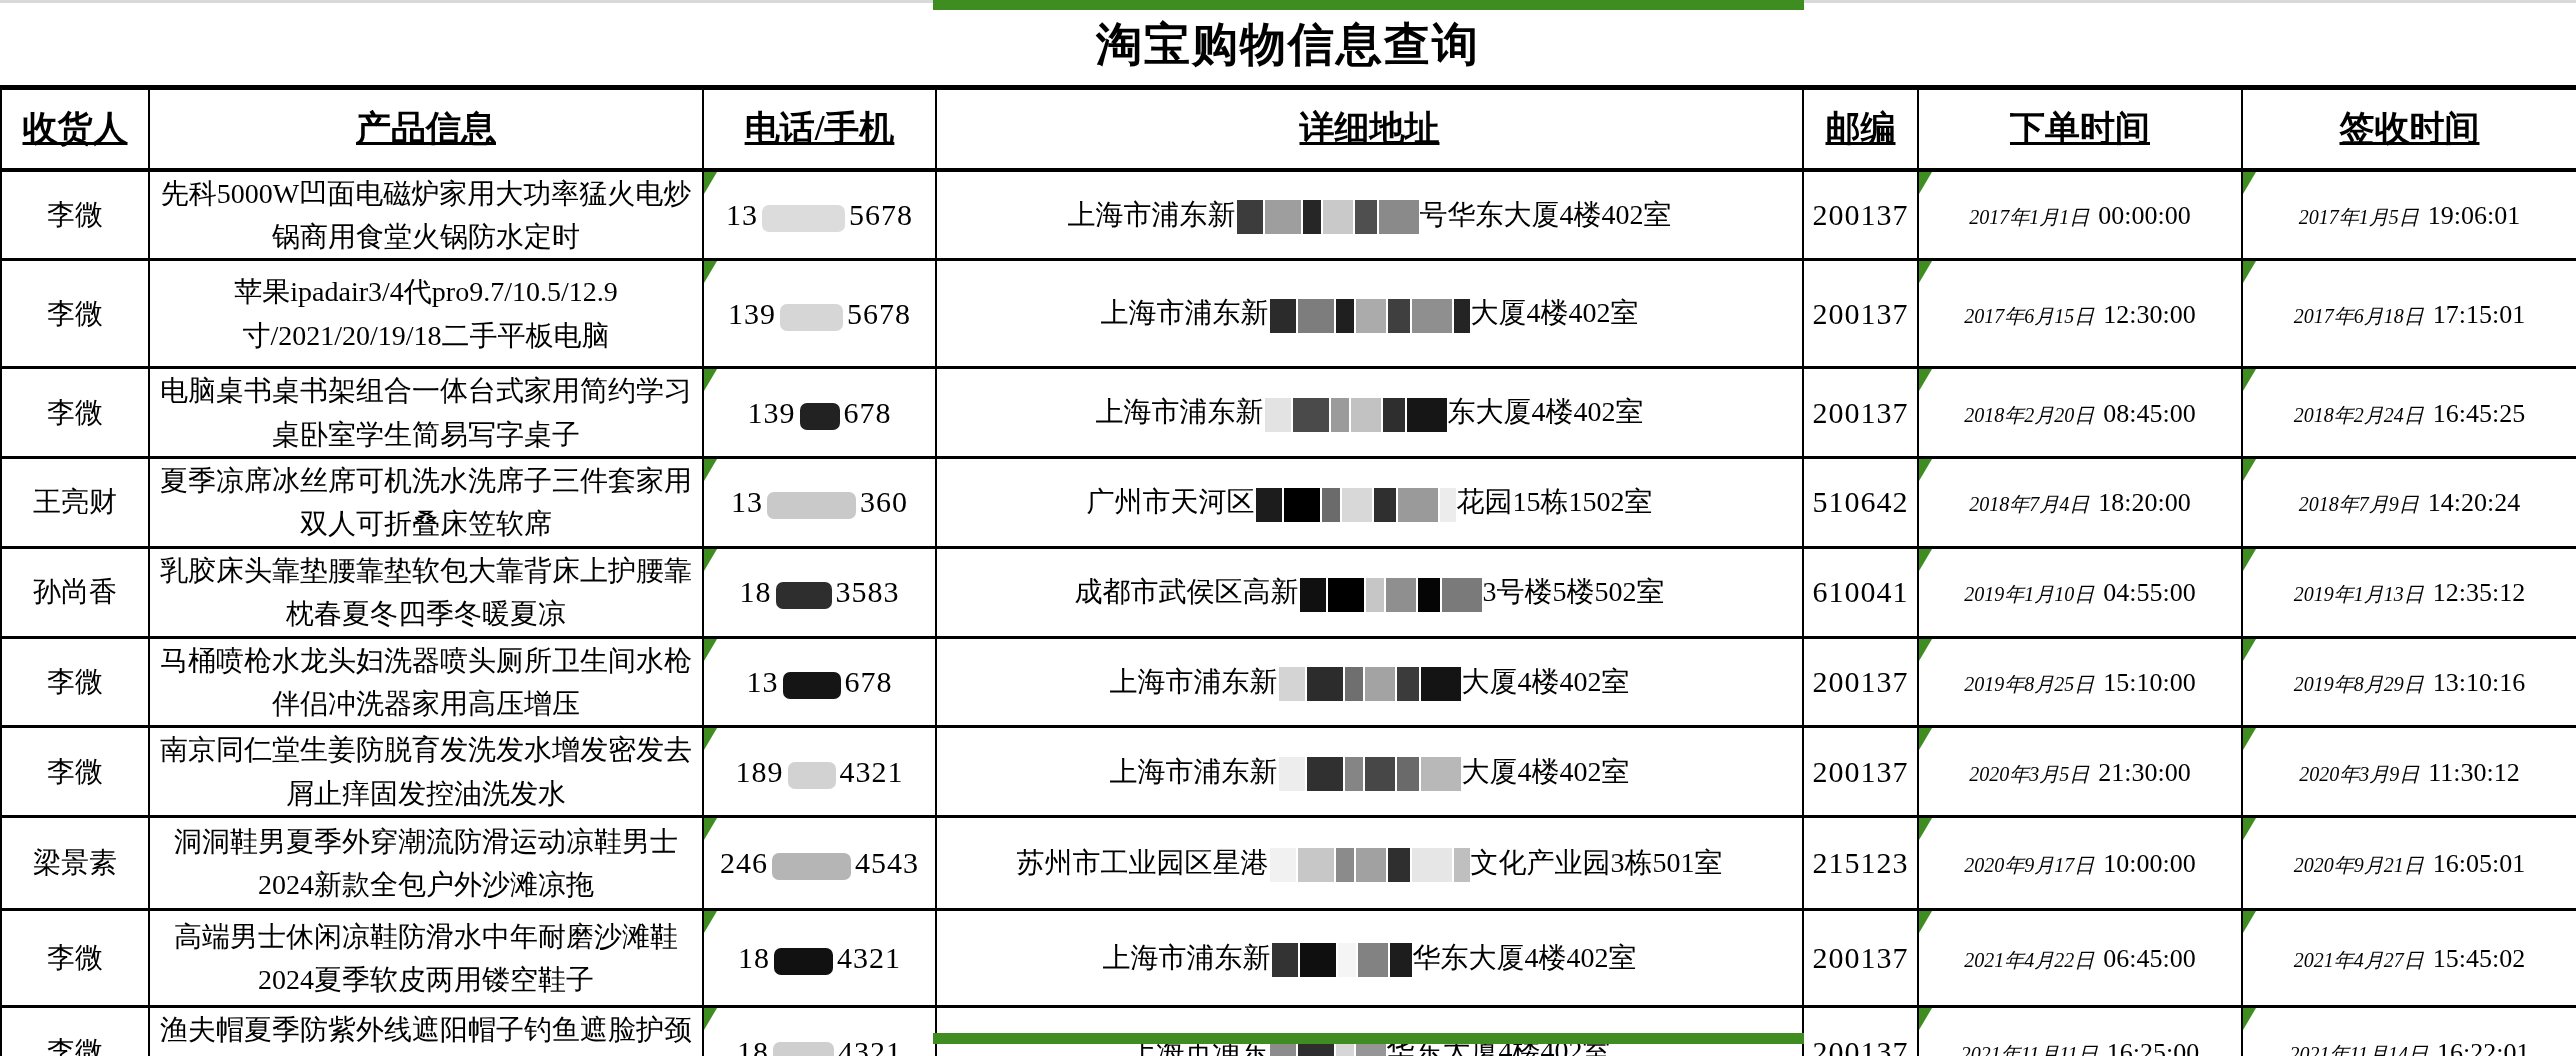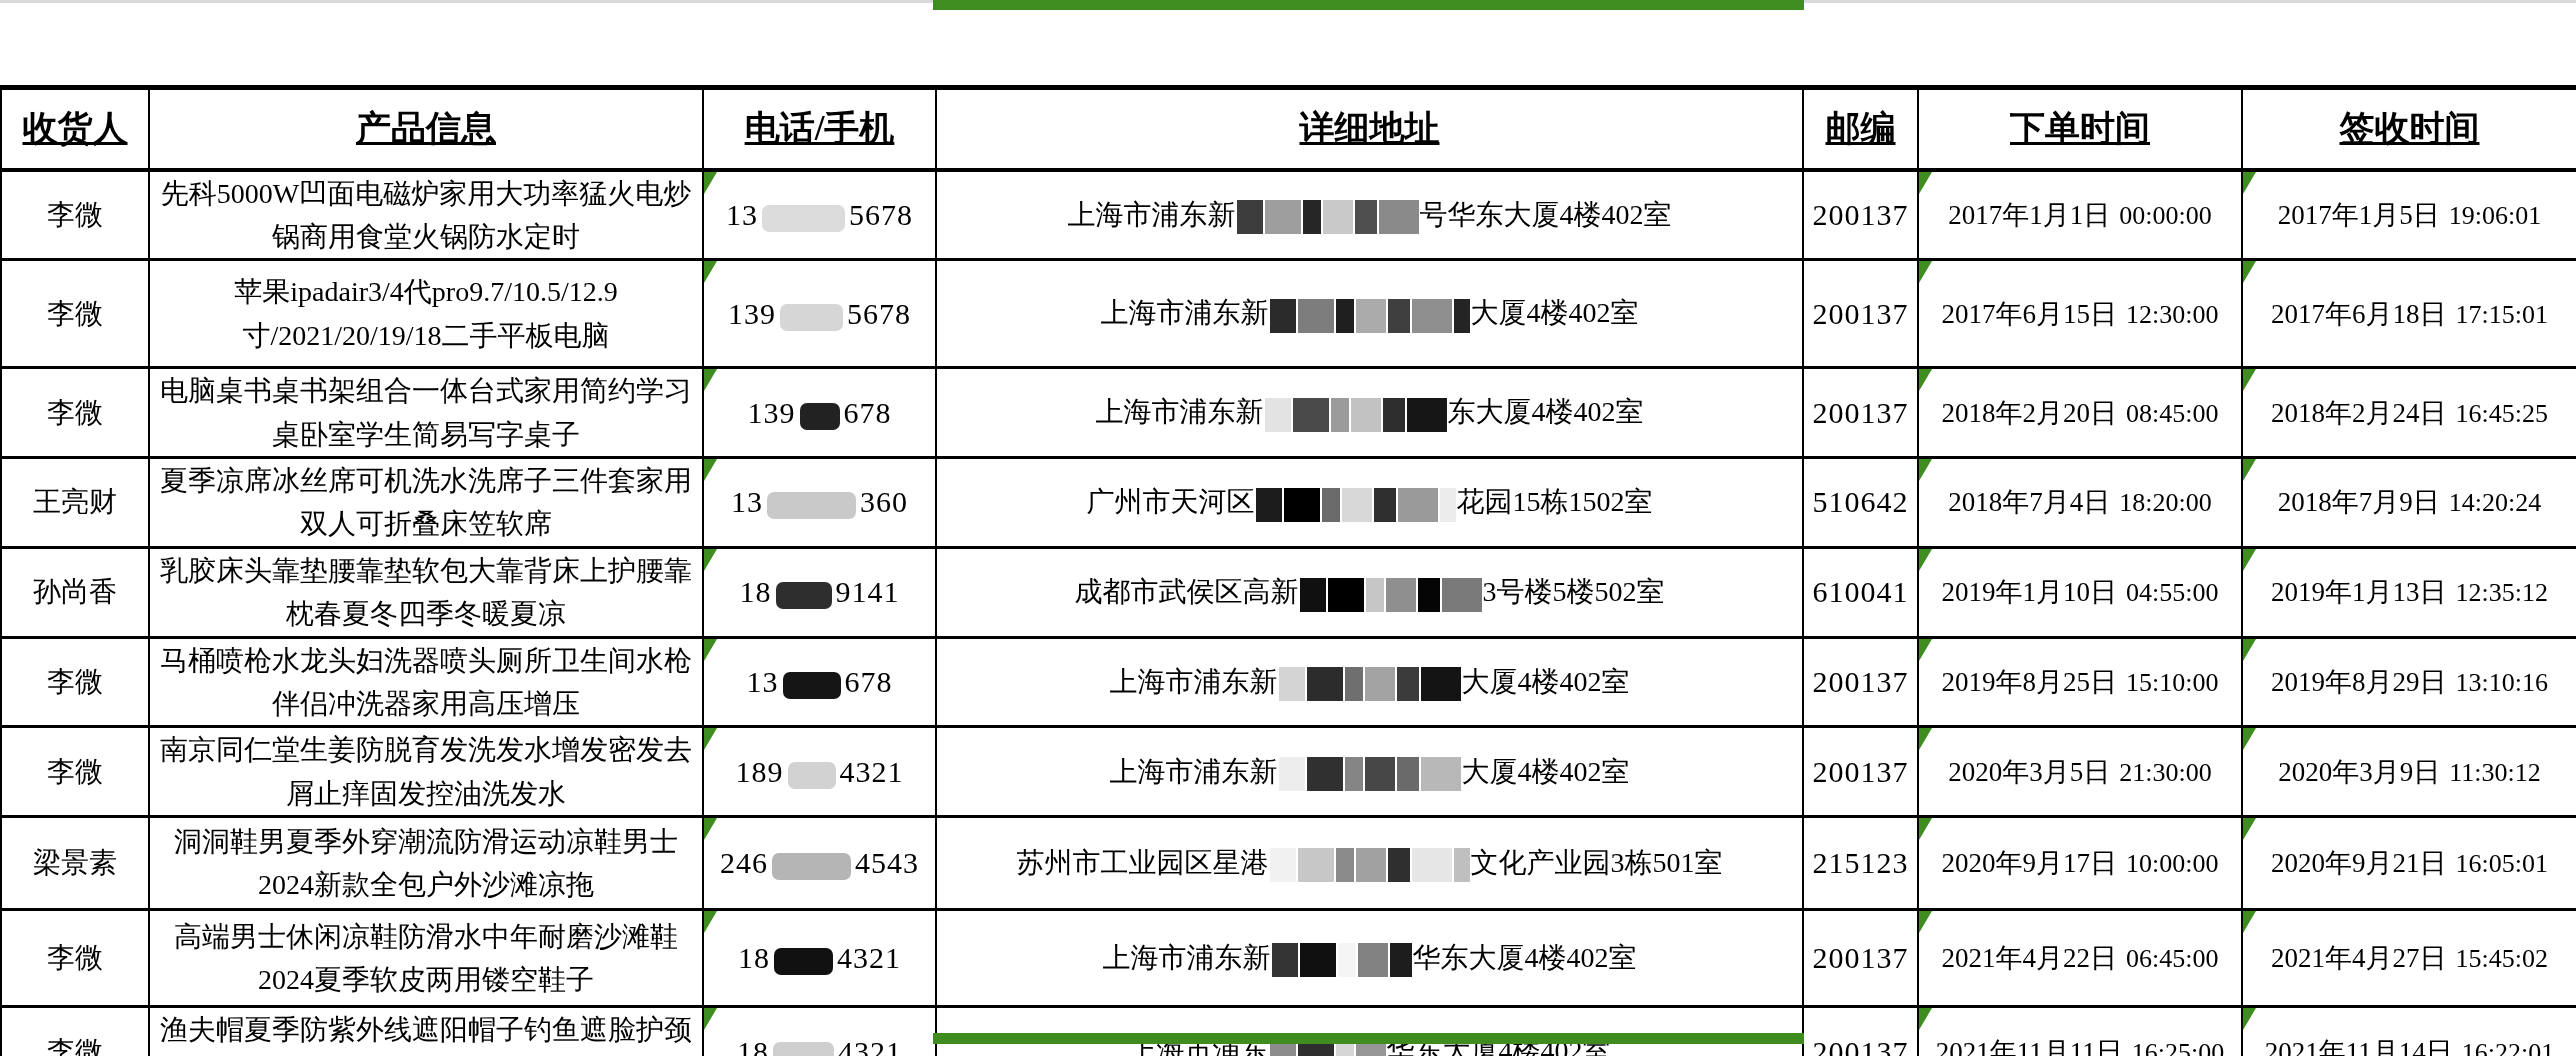--- a/index.html
+++ b/index.html
@@ -34,35 +34,36 @@
   tbody tr:nth-child(3){height:79px} tbody tr:nth-child(4){height:84px}
   tbody tr:nth-child(5){height:75px} tbody tr:nth-child(6){height:79px}
   tbody tr:nth-child(7){height:79px} tbody tr:nth-child(8){height:93px}
   tbody tr:nth-child(9){height:97px} tbody tr:nth-child(10){height:85px}
   tbody tr:nth-child(10) td { border-bottom-width:5px; }
   .product-cell { font-size:27px; line-height:1.55; padding:0 14px; }
   .num { font-size:30px; letter-spacing:1px; }
   .redact-pill { display:inline-block; height:27px; border-radius:7px; vertical-align:middle; margin:0 4px; }
   .mosaic { display:inline-block; height:34px; vertical-align:middle; margin:0 1px; }
   .addr-text { font-size:28px; }
-  .date-text { font-size:27px; }
+  .date-text { font-size:20px;font-style:italic; }
   .time-text { font-size:26px; margin-left:9px; }
   .marker {
     position:absolute; top:0; left:0; width:0; height:0;
     border-top:22px solid var(--marker-green,#3f8d20);
     border-right:13px solid transparent;
   }
 </style>
 </head>
 <body>
 
 <div class="screen">
   <div class="top-strip" style="background: rgb(217, 217, 217);"></div>
   <div class="sel-bar top" style="background: rgb(63, 141, 32);"></div>
   <div class="sel-bar bottom" style="background: rgb(63, 141, 32);"></div>
+  <div class="page-title">淘宝购物信息查询</div>
 
   <table class="orders">
     <colgroup>
       <col style="width:148px">
         <col style="width:554px">
         <col style="width:233px">
       <col style="width:867px">
         <col style="width:115px">
         <col style="width:324px">
       <col style="width:335px">
@@ -111,21 +112,21 @@
           <td class="product-cell"><span>夏季凉席冰丝席可机洗水洗席子三件套家用双人可折叠床笠软席</span></td>
           <td class="phone-cell"><div class="marker"></div><span class="num">13</span><span class="redact-pill" style="background: rgb(201, 201, 201); width: 89px;"></span><span class="num">360</span></td>
           <td class="address-cell"><span class="addr-text">广州市天河区</span><span class="mosaic" style="background: rgb(28, 28, 28); width: 26px;"></span><span class="mosaic" style="background: rgb(0, 0, 0); width: 36px;"></span><span class="mosaic" style="background: rgb(107, 107, 107); width: 18px;"></span><span class="mosaic" style="background: rgb(216, 216, 216); width: 30px;"></span><span class="mosaic" style="background: rgb(47, 47, 47); width: 22px;"></span><span class="mosaic" style="background: rgb(154, 154, 154); width: 40px;"></span><span class="mosaic" style="background: rgb(236, 236, 236); width: 16px;"></span><span class="addr-text">花园15栋1502室</span></td>
           <td class="zip-cell"><span class="num">510642</span></td>
           <td class="time-cell"><div class="marker"></div><span class="date-text">2018年7月4日</span><span class="time-text">18:20:00</span></td>
           <td class="time-cell"><div class="marker"></div><span class="date-text">2018年7月9日</span><span class="time-text">14:20:24</span></td>
         </tr>
         <tr>
           <td class="recipient-cell"><span>孙尚香</span></td>
           <td class="product-cell"><span>乳胶床头靠垫腰靠垫软包大靠背床上护腰靠枕春夏冬四季冬暖夏凉</span></td>
-          <td class="phone-cell"><div class="marker"></div><span class="num">18</span><span class="redact-pill" style="background: rgb(46, 46, 46); width: 56px;"></span><span class="num">9141</span></td>
+          <td class="phone-cell"><div class="marker"></div><span class="num">18</span><span class="redact-pill" style="background: rgb(46, 46, 46); width: 56px;"></span><span class="num">3583</span></td>
           <td class="address-cell"><span class="addr-text">成都市武侯区高新</span><span class="mosaic" style="background: rgb(16, 16, 16); width: 26px;"></span><span class="mosaic" style="background: rgb(0, 0, 0); width: 36px;"></span><span class="mosaic" style="background: rgb(198, 198, 198); width: 18px;"></span><span class="mosaic" style="background: rgb(143, 143, 143); width: 30px;"></span><span class="mosaic" style="background: rgb(5, 5, 5); width: 22px;"></span><span class="mosaic" style="background: rgb(122, 122, 122); width: 40px;"></span><span class="addr-text">3号楼5楼502室</span></td>
           <td class="zip-cell"><span class="num">610041</span></td>
           <td class="time-cell"><div class="marker"></div><span class="date-text">2019年1月10日</span><span class="time-text">04:55:00</span></td>
           <td class="time-cell"><div class="marker"></div><span class="date-text">2019年1月13日</span><span class="time-text">12:35:12</span></td>
         </tr>
         <tr>
           <td class="recipient-cell"><span>李微</span></td>
           <td class="product-cell"><span>马桶喷枪水龙头妇洗器喷头厕所卫生间水枪伴侣冲洗器家用高压增压</span></td>
           <td class="phone-cell"><div class="marker"></div><span class="num">13</span><span class="redact-pill" style="background: rgb(21, 21, 21); width: 58px;"></span><span class="num">678</span></td>
           <td class="address-cell"><span class="addr-text">上海市浦东新</span><span class="mosaic" style="background: rgb(212, 212, 212); width: 26px;"></span><span class="mosaic" style="background: rgb(44, 44, 44); width: 36px;"></span><span class="mosaic" style="background: rgb(111, 111, 111); width: 18px;"></span><span class="mosaic" style="background: rgb(163, 163, 163); width: 30px;"></span><span class="mosaic" style="background: rgb(59, 59, 59); width: 22px;"></span><span class="mosaic" style="background: rgb(20, 20, 20); width: 40px;"></span><span class="addr-text">大厦4楼402室</span></td>

